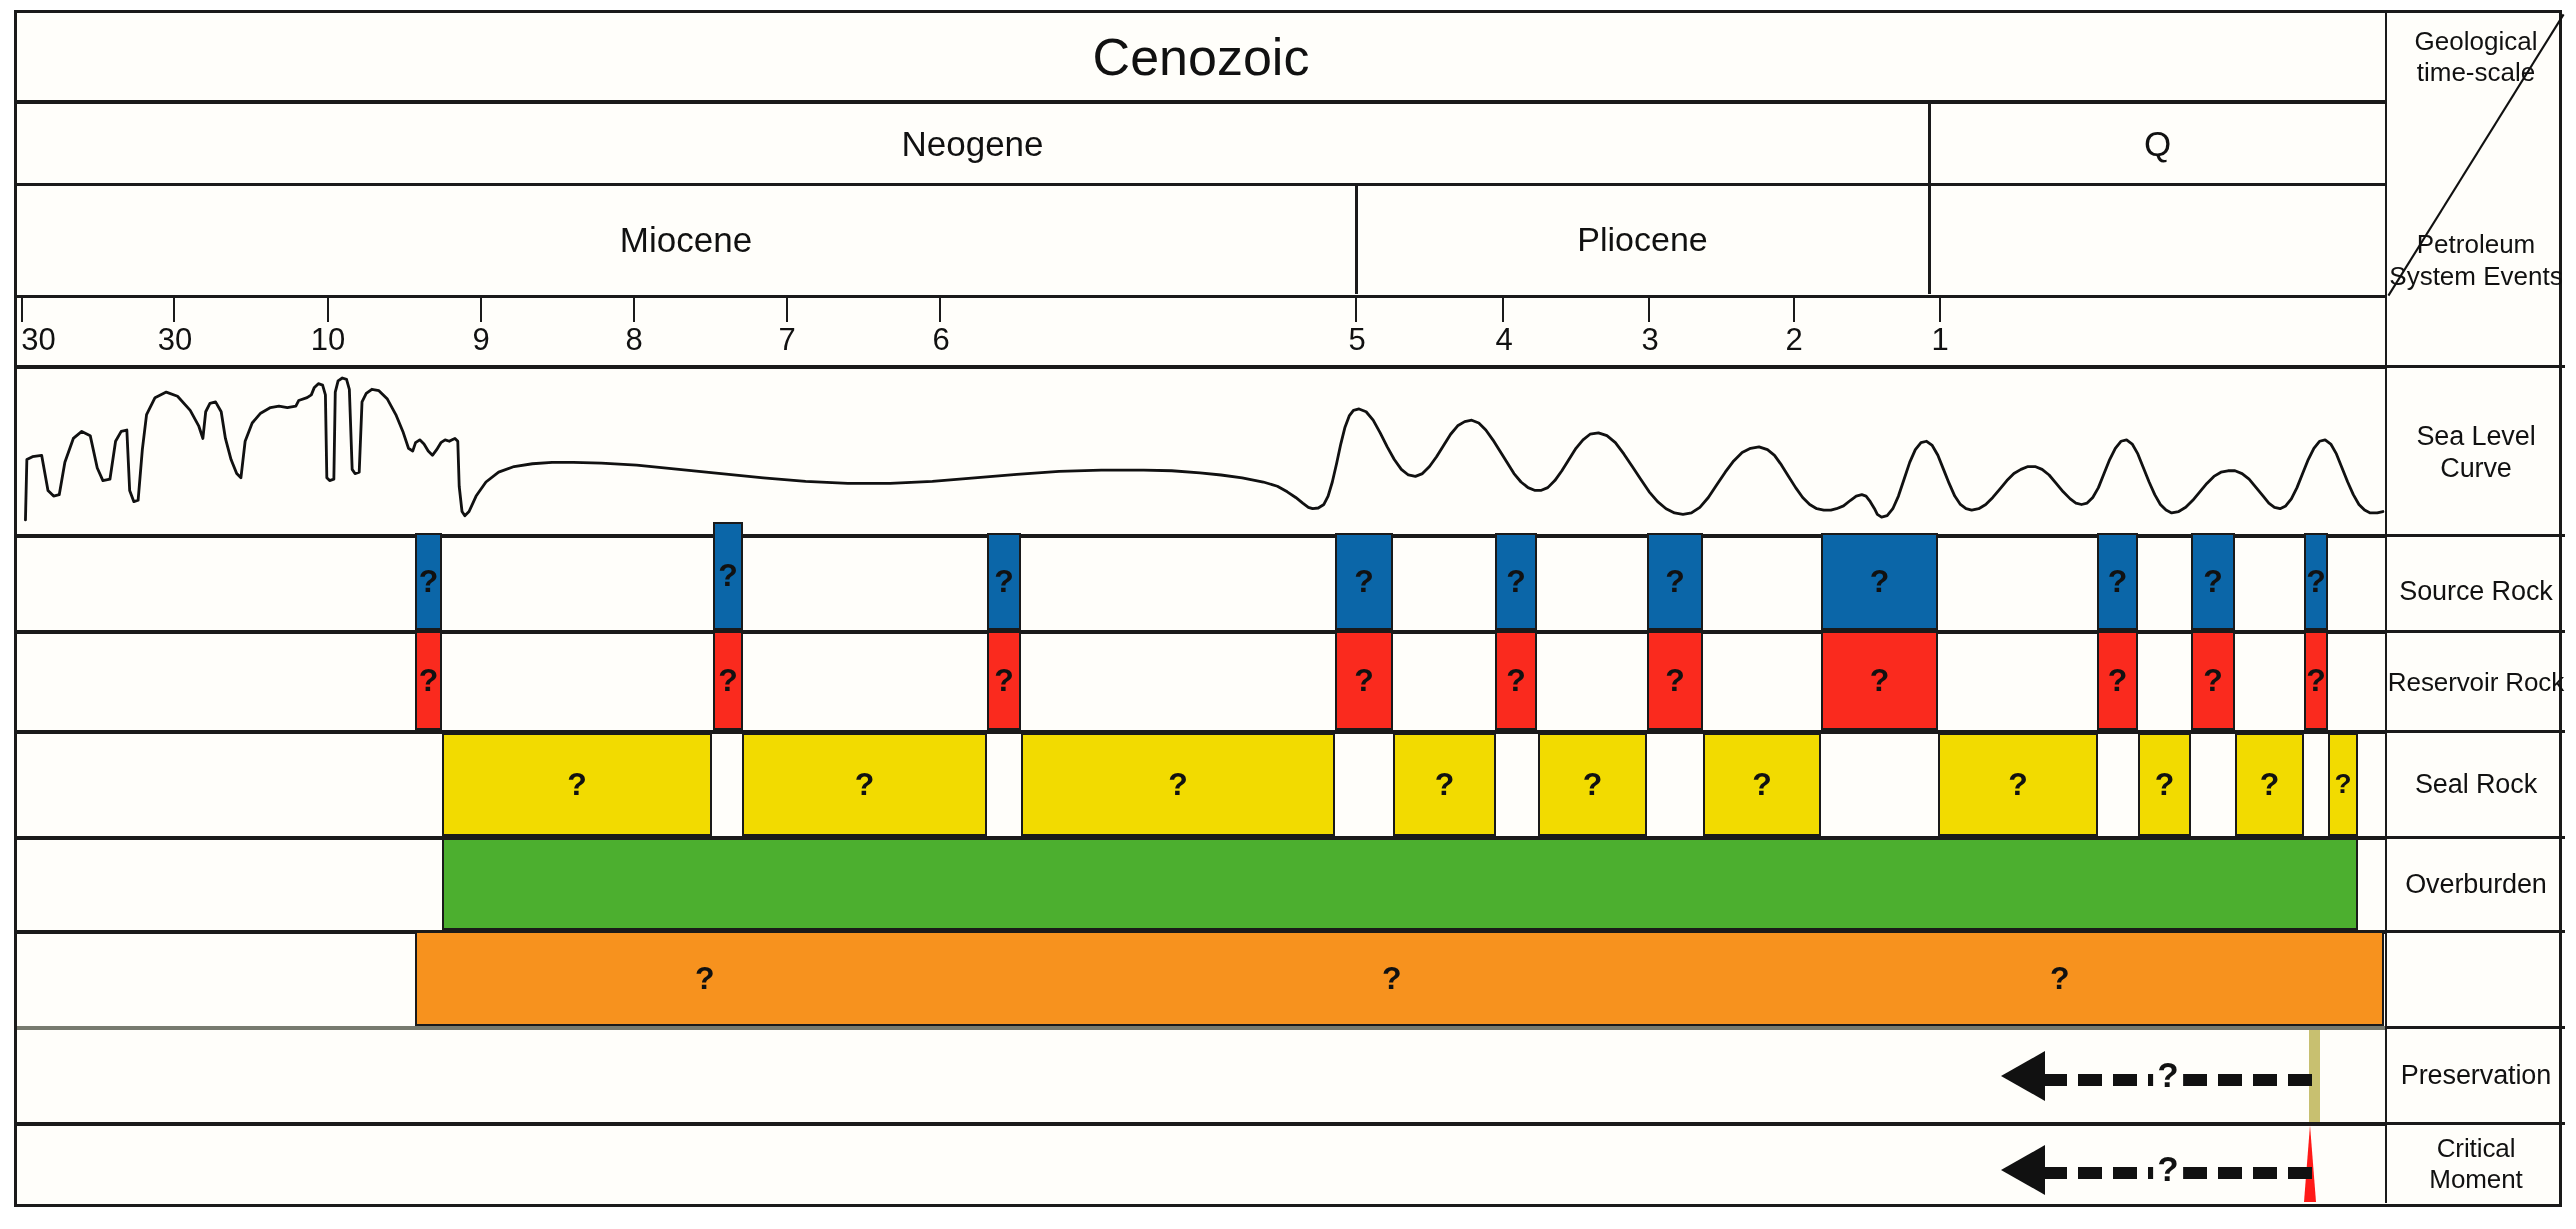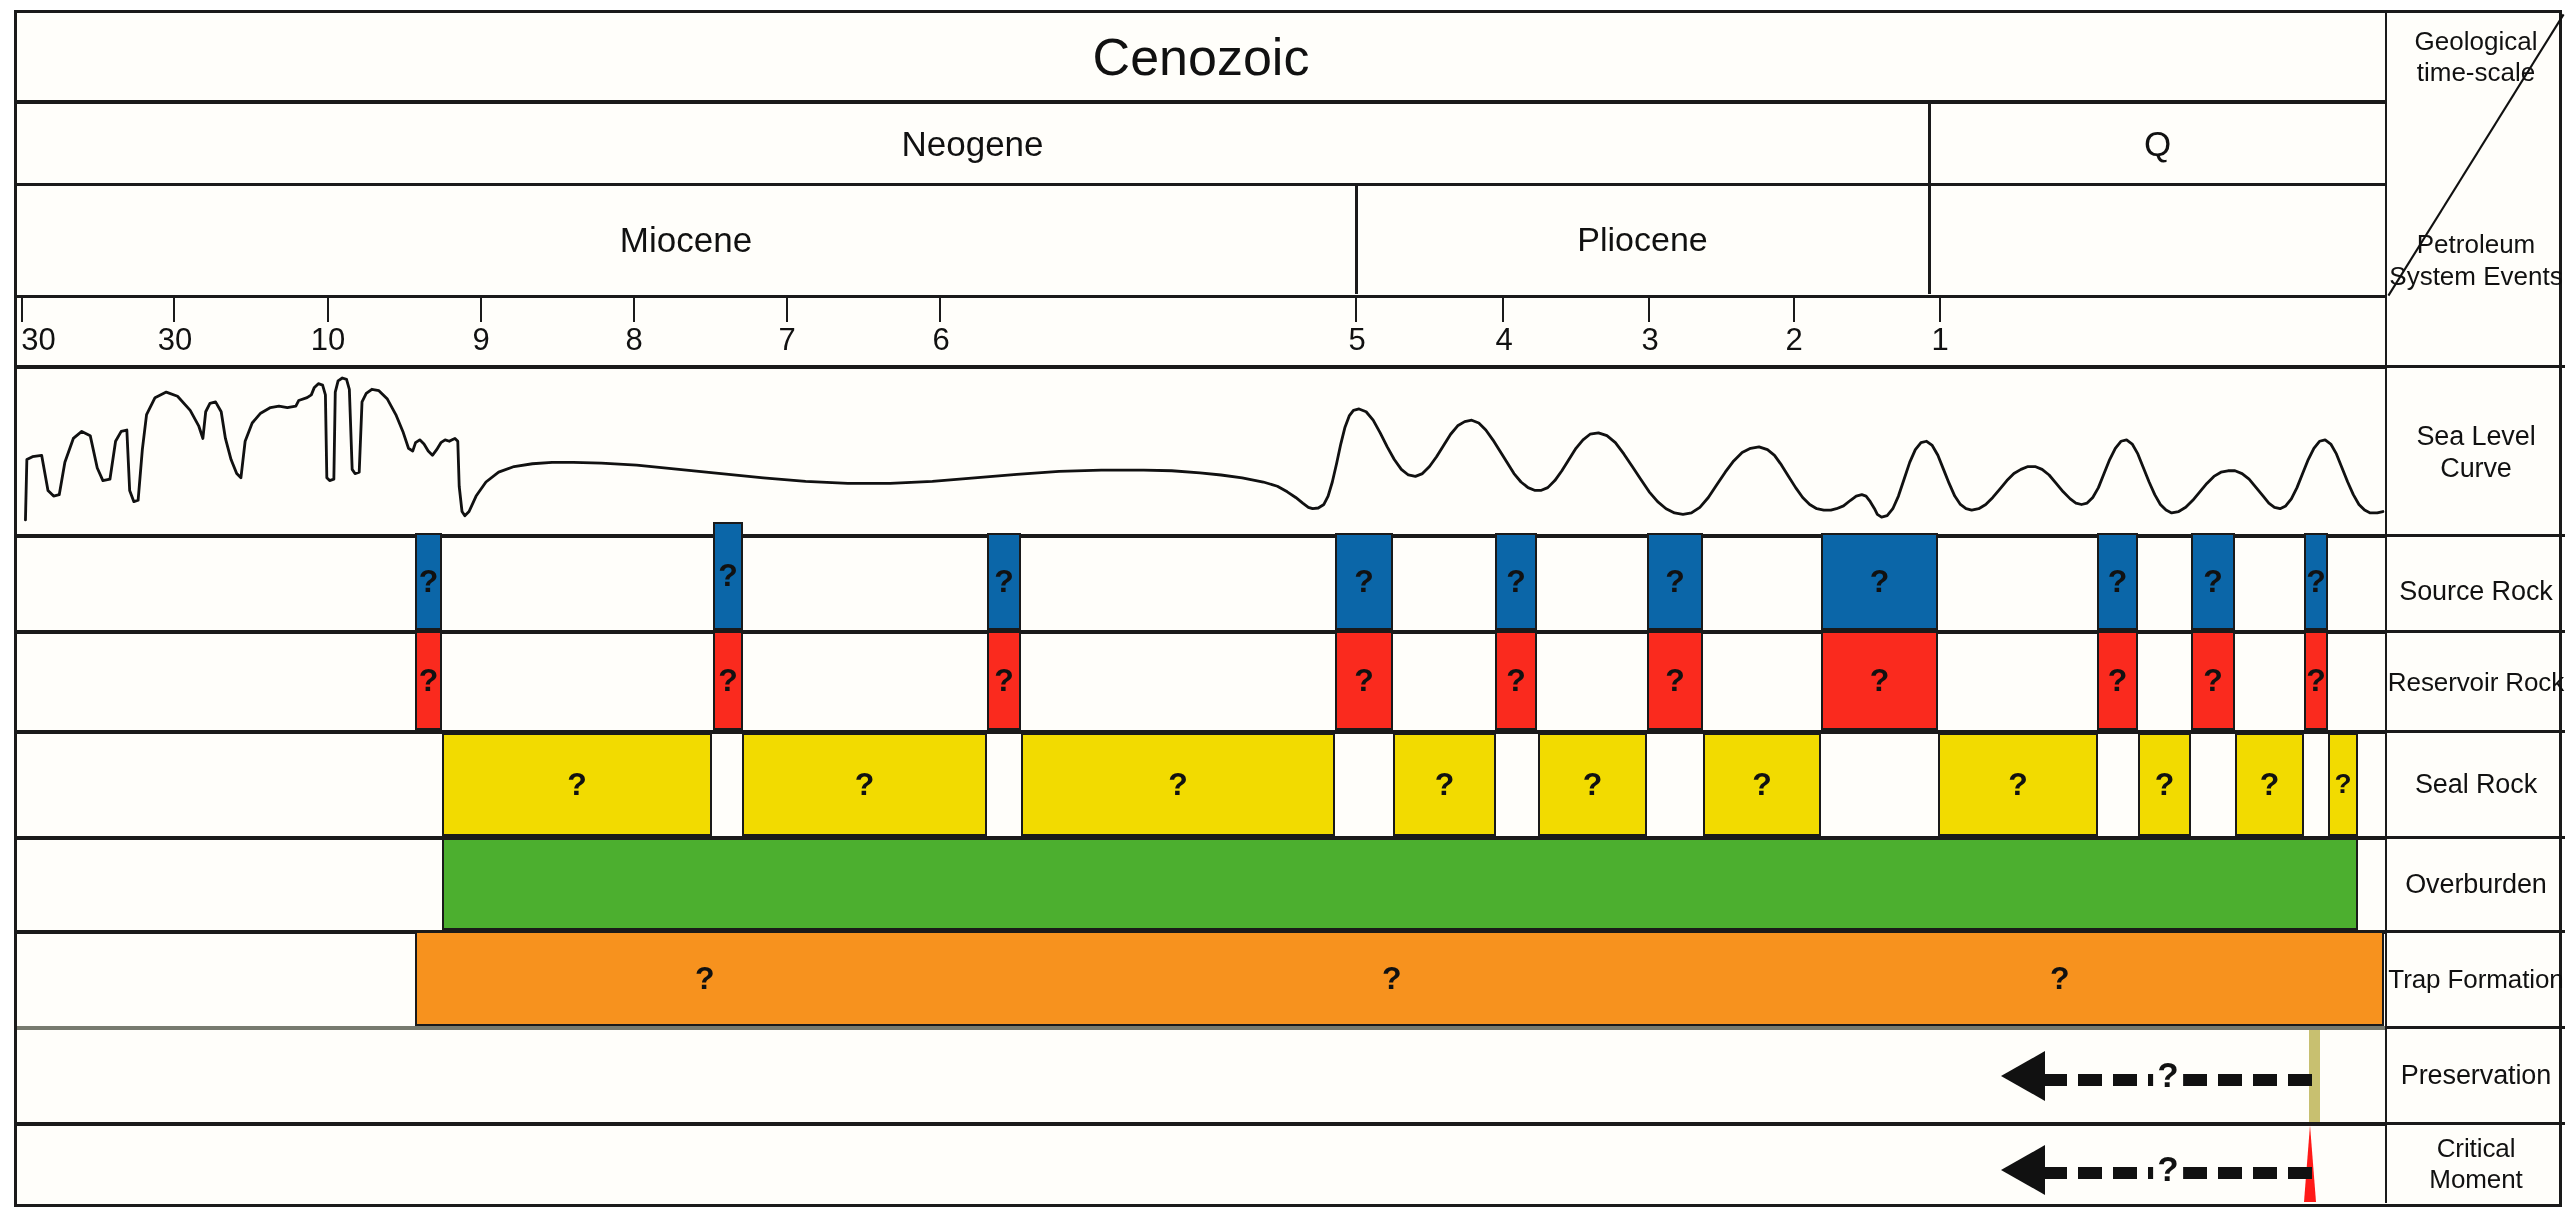--- a/index.html
+++ b/index.html
@@ -395,23 +395,20 @@
       <div class="rowlabel" style="top:721px; height:102px;">
         <span>Seal Rock</span>
       </div>
 
       <div class="hline" style="top:823px; width:100%; height:2.8px;"></div>
       <div class="rowlabel" style="top:827px; height:90px;">
         <span>Overburden</span>
       </div>
 
       <div class="hline" style="top:917px; width:100%; height:2.8px;"></div>
-      <div class="rowlabel" style="top:920px; height:93px; font-size:26px;">
-        <span>Trap Formation</span>
-      </div>
 
       <div class="hline" style="top:1013px; width:100%; height:2.8px;"></div>
       <div class="rowlabel" style="top:1017px; height:92px;">
         <span>Preservation</span>
       </div>
 
       <div class="hline" style="top:1109px; width:100%; height:2.8px;"></div>
       <div class="rowlabel" style="top:1112px; height:77px; font-size:26px;">
         <span>Critical Moment</span>
       </div>

